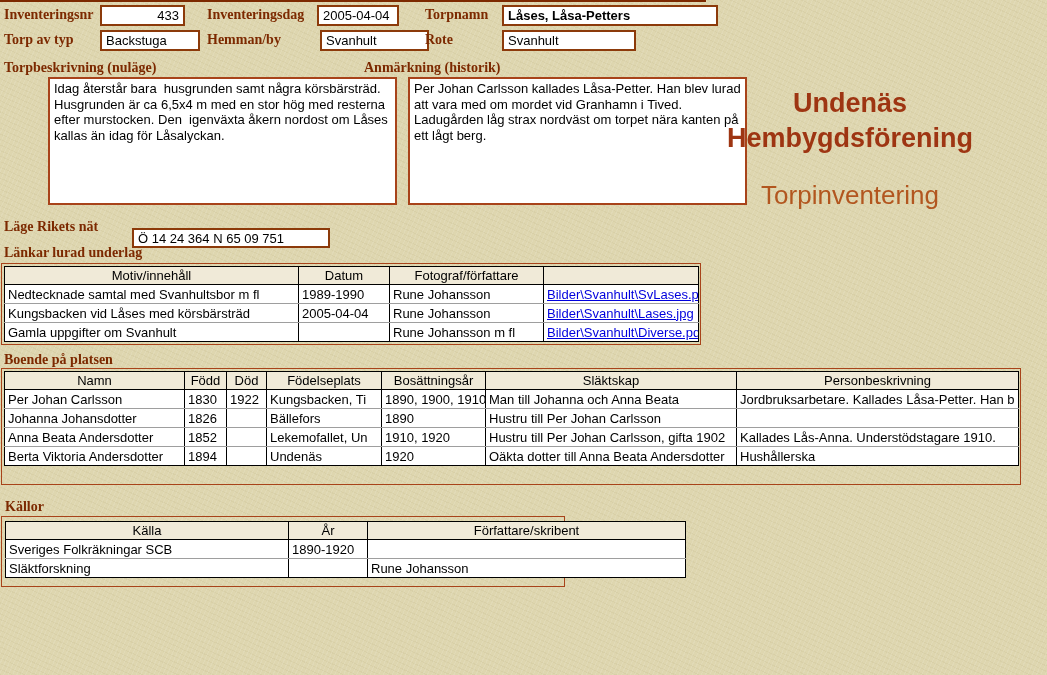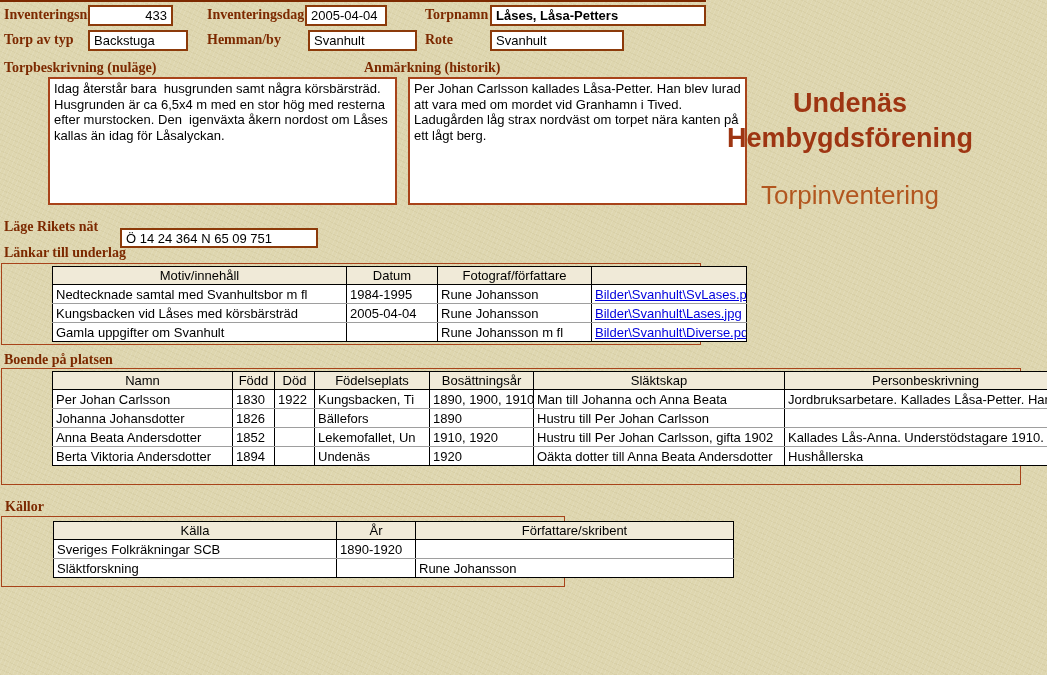--- a/index.html
+++ b/index.html
@@ -17,35 +17,35 @@
   .topline{position:absolute;left:0;top:0;width:706px;height:2px;background:#7c2900;}
   .lbl{
     position:absolute;
     font-family:"Liberation Serif",serif;font-weight:bold;font-size:14px;
     color:#7c2900;white-space:nowrap;
   }
   .field{
     position:absolute;height:21px;box-sizing:border-box;
     background:#fff;border:2px solid #8c3a0a;
     padding:1px 4px;line-height:15px;
-    white-space:nowrap;overflow:hidden;
+    white-space:nowrap;overflow:hidden;margin-left:12px;
   }
   .field.num{text-align:right;}
   .field.boldval{font-weight:bold;}
   .textbox{
     position:absolute;box-sizing:border-box;
     background:#fff;border:2px solid #a8431a;
     padding:2px 4px;line-height:15.5px;
     white-space:pre-wrap;overflow:hidden;margin-left:44px;
   }
   .tblwrap{
     position:absolute;box-sizing:border-box;
     border:1px solid #a8431a;padding:2px;
   }
-  table.grid{border-collapse:collapse;table-layout:fixed;font-size:13px;margin-left:48px;}
+  table.grid{border-collapse:collapse;table-layout:fixed;font-size:13px;}
   .grid th{
     background:#f0ead8;font-weight:normal;text-align:center;
     border:1px solid #000;height:17px;padding:0 2px;
     white-space:nowrap;overflow:hidden;
   }
   .grid td{
     background:#fff;height:18px;padding:0 3px;
     border-left:1px solid #000;border-right:1px solid #000;
     border-bottom:1px solid #9e9e9e;
     white-space:nowrap;overflow:hidden;
@@ -89,39 +89,39 @@
 
   <span class="lbl" style="left:4px;top:60px">Torpbeskrivning (nuläge)</span>
   <div class="textbox" style="left:4px;top:77px;width:349px;height:128px">Idag återstår bara  husgrunden samt några körsbärsträd. Husgrunden är ca 6,5x4 m med en stor hög med resterna efter murstocken. Den  igenväxta åkern nordost om Låses kallas än idag för Låsalyckan.</div>
 
   <span class="lbl" style="left:364px;top:60px">Anmärkning (historik)</span>
   <div class="textbox" style="left:364px;top:77px;width:339px;height:128px">Per Johan Carlsson kallades Låsa-Petter. Han blev lurad att vara med om mordet vid Granhamn i Tived. Ladugården låg strax nordväst om torpet nära kanten på ett lågt berg.</div>
 
   <span class="lbl" style="left:4px;top:219px">Läge Rikets nät</span>
   <div class="field" style="left:120px;top:228px;width:198px;height:20px">Ö 14 24 364 N 65 09 751</div>
 
-  <span class="lbl" style="left:4px;top:245px">Länkar till underlag</span>
+  <span class="lbl" style="left:4px;top:245px">Länkar lurad underlag</span>
   <div class="tblwrap" style="left:1px;top:263px;width:700px">
     <table class="grid" style="width:694px">
       <colgroup>
           <col style="width:294px">
           <col style="width:91px">
           <col style="width:154px">
           <col style="width:155px">
         </colgroup>
       <tbody>
           <tr>
         <th>Motiv/innehåll</th>
         <th>Datum</th>
         <th>Fotograf/författare</th>
         <th></th>
       </tr>
       <tr>
         <td>Nedtecknade samtal med Svanhultsbor m fl</td>
-        <td>1984-1995</td>
+        <td>1989-1990</td>
         <td>Rune Johansson</td>
         <td><a class="doclink">Bilder\Svanhult\SvLases.pdf</a></td>
       </tr>
       <tr>
         <td>Kungsbacken vid Låses med körsbärsträd</td>
         <td>2005-04-04</td>
         <td>Rune Johansson</td>
         <td><a class="doclink">Bilder\Svanhult\Lases.jpg</a></td>
       </tr>
       <tr>

